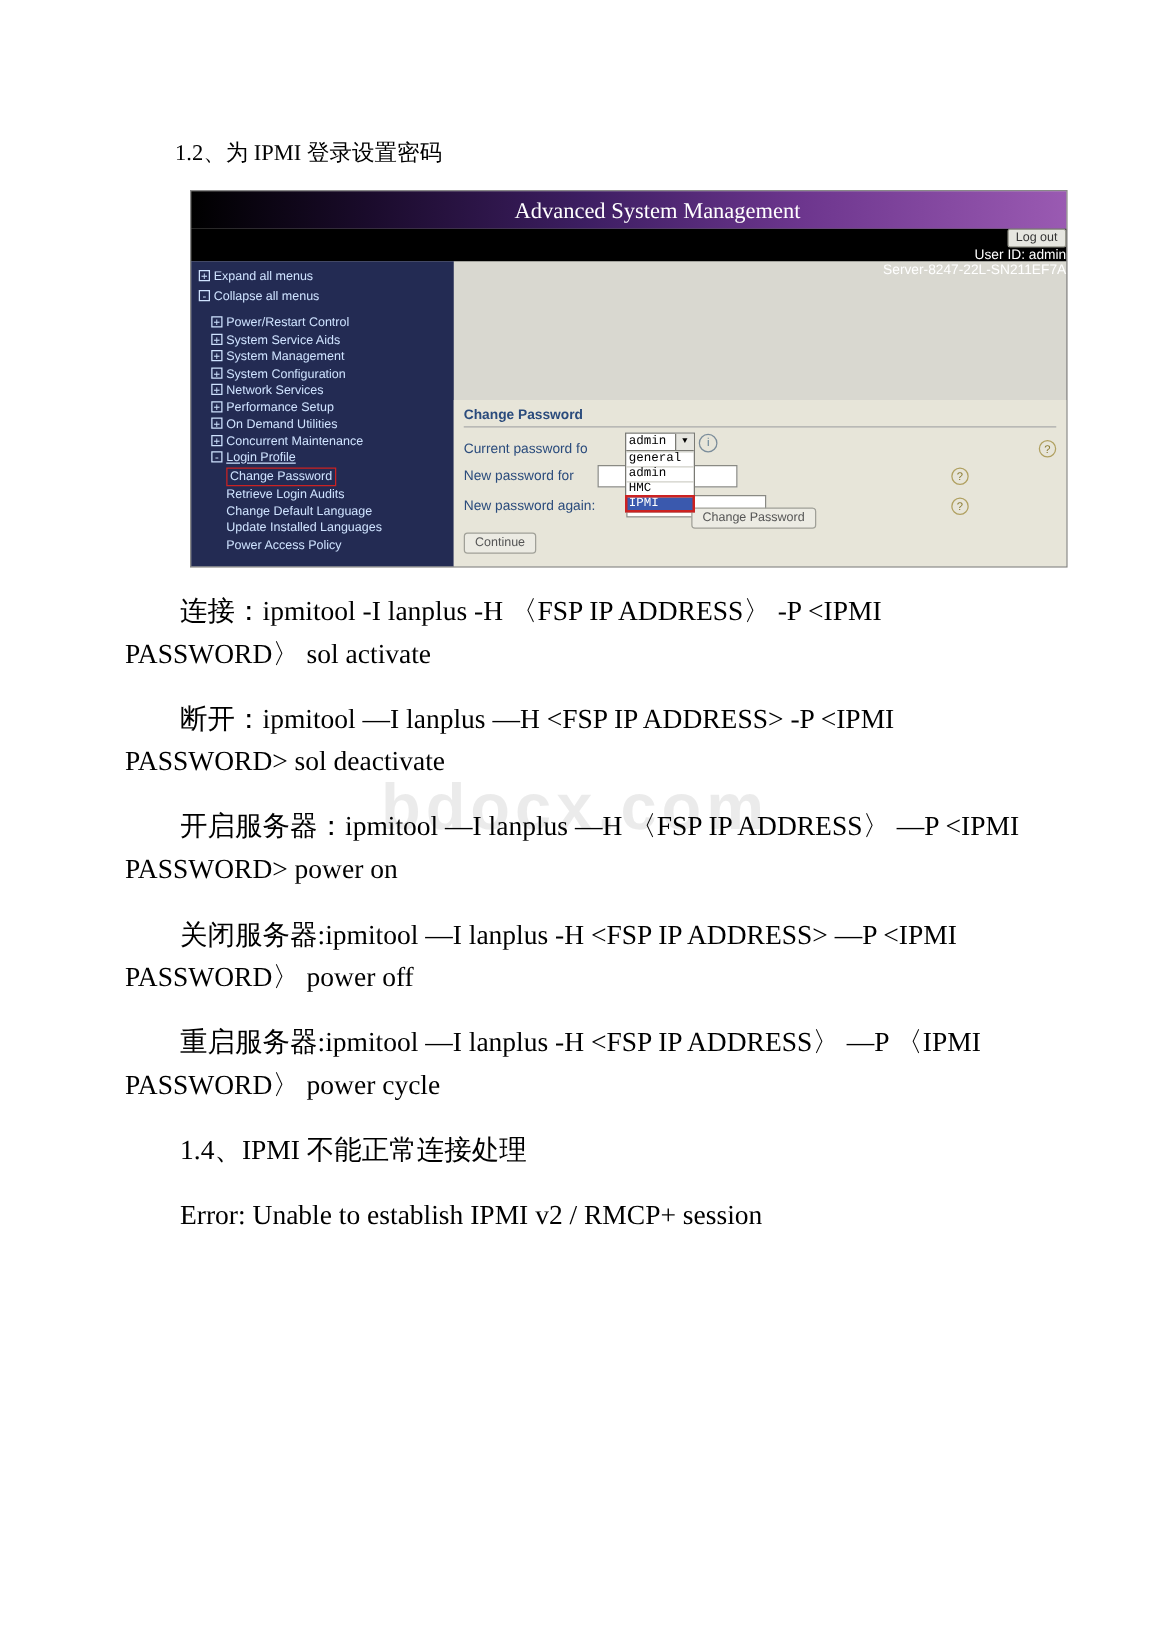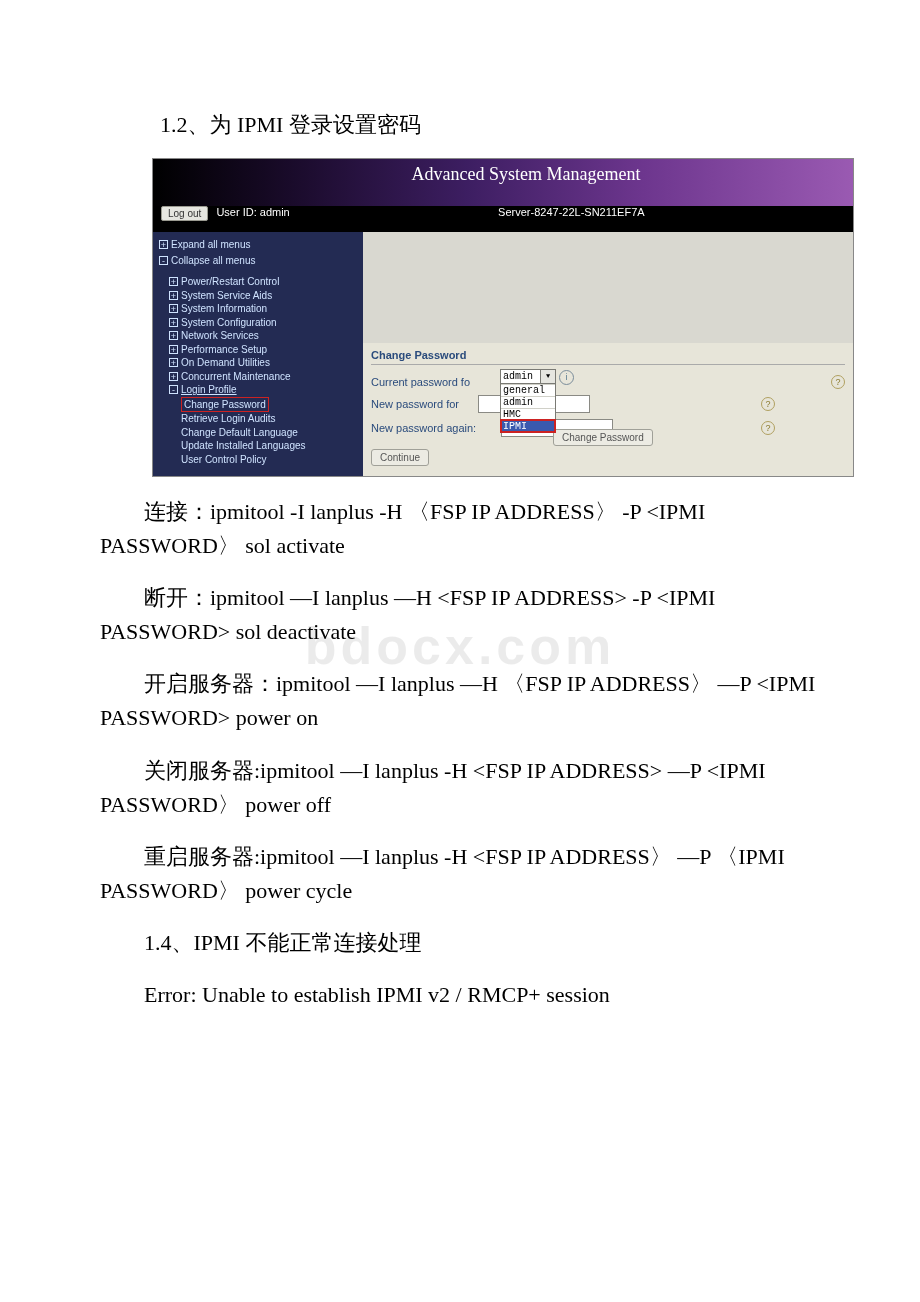--- a/index.html
+++ b/index.html
@@ -6,22 +6,22 @@
     margin: 0;
     background: #fff;
     font-family: "Times New Roman", serif;
     color: #000;
     width: 920px;
   }
   .page {
     padding: 110px 100px 100px 100px;
   }
   .section-title {
-    font-size: 22px;
-    margin: 0 0 18px 60px;
+    font-size: 18px;
+    margin: 0 0 18px 40px;
   }
   .para {
     font-size: 22px;
     line-height: 1.55;
     margin: 0 0 18px 0;
   }
   .para .indent {
     display: inline-block;
     width: 44px;
   }
@@ -29,36 +29,37 @@
   
   .asm-shot {
     width: 700px;
     margin: 0 0 18px 52px;
     border: 1px solid #888;
     font-family: Verdana, Arial, sans-serif;
     font-size: 11px;
     background: #d9d8d0;
   }
   .asm-banner {
-    height: 47px;
+    height: 30px;
     background: linear-gradient(90deg, #000 0%, #1a0b2b 20%, #3d1e62 45%, #6d368e 70%, #9a5ab2 100%);
     color: #fff;
     text-align: center;
     line-height: 30px;
     font-family: "Times New Roman", serif;
     font-size: 18px;
     padding-left: 46px;
   }
   .asm-topbar {
     background: #000;
     color: #fff;
     height: 26px;
     display: flex;
-    align-items: flex-start;
+    align-items: flex-end;
     font-size: 11px;
+    flex-direction: column;
   }
   .asm-topbar .logout {
     margin-left: 8px;
     background: #e6e6e0;
     color: #333;
     border: 1px solid #9a9a90;
     border-radius: 2px;
     padding: 1px 6px;
     font-size: 10px;
     font-family: Verdana, Arial, sans-serif;
@@ -243,32 +244,32 @@
       <span class="uid">User ID: admin</span>
       <span class="srv">Server-8247-22L-SN211EF7A</span>
     </div>
     <div class="asm-body">
       <div class="asm-menu">
         <div class="root"><span class="sq">+</span><span>Expand all menus</span></div>
         <div class="root"><span class="sq">-</span><span>Collapse all menus</span></div>
         <div style="height:6px"></div>
         <div class="item"><span class="sq">+</span><span>Power/Restart Control</span></div>
         <div class="item"><span class="sq">+</span><span>System Service Aids</span></div>
-        <div class="item"><span class="sq">+</span><span>System Information</span></div>
+        <div class="item"><span class="sq">+</span><span>System Management</span></div>
         <div class="item"><span class="sq">+</span><span>System Configuration</span></div>
         <div class="item"><span class="sq">+</span><span>Network Services</span></div>
         <div class="item"><span class="sq">+</span><span>Performance Setup</span></div>
         <div class="item"><span class="sq">+</span><span>On Demand Utilities</span></div>
         <div class="item"><span class="sq">+</span><span>Concurrent Maintenance</span></div>
         <div class="item"><span class="sq">-</span><span class="login-underline">Login Profile</span></div>
         <div class="subitem"><span class="hl">Change Password</span></div>
         <div class="subitem">Retrieve Login Audits</div>
         <div class="subitem">Change Default Language</div>
         <div class="subitem">Update Installed Languages</div>
-        <div class="subitem">User Control Policy</div>
+        <div class="subitem">Power Access Policy</div>
       </div>
 
       <div class="asm-main">
         <div class="cp-title">Change Password</div>
 
         <div class="asm-row">
           <span class="lbl" style="width:auto">Current password fo</span>
           <span style="width:58px"></span>
           <span>dmin:</span>
           <span style="flex:1"></span>

